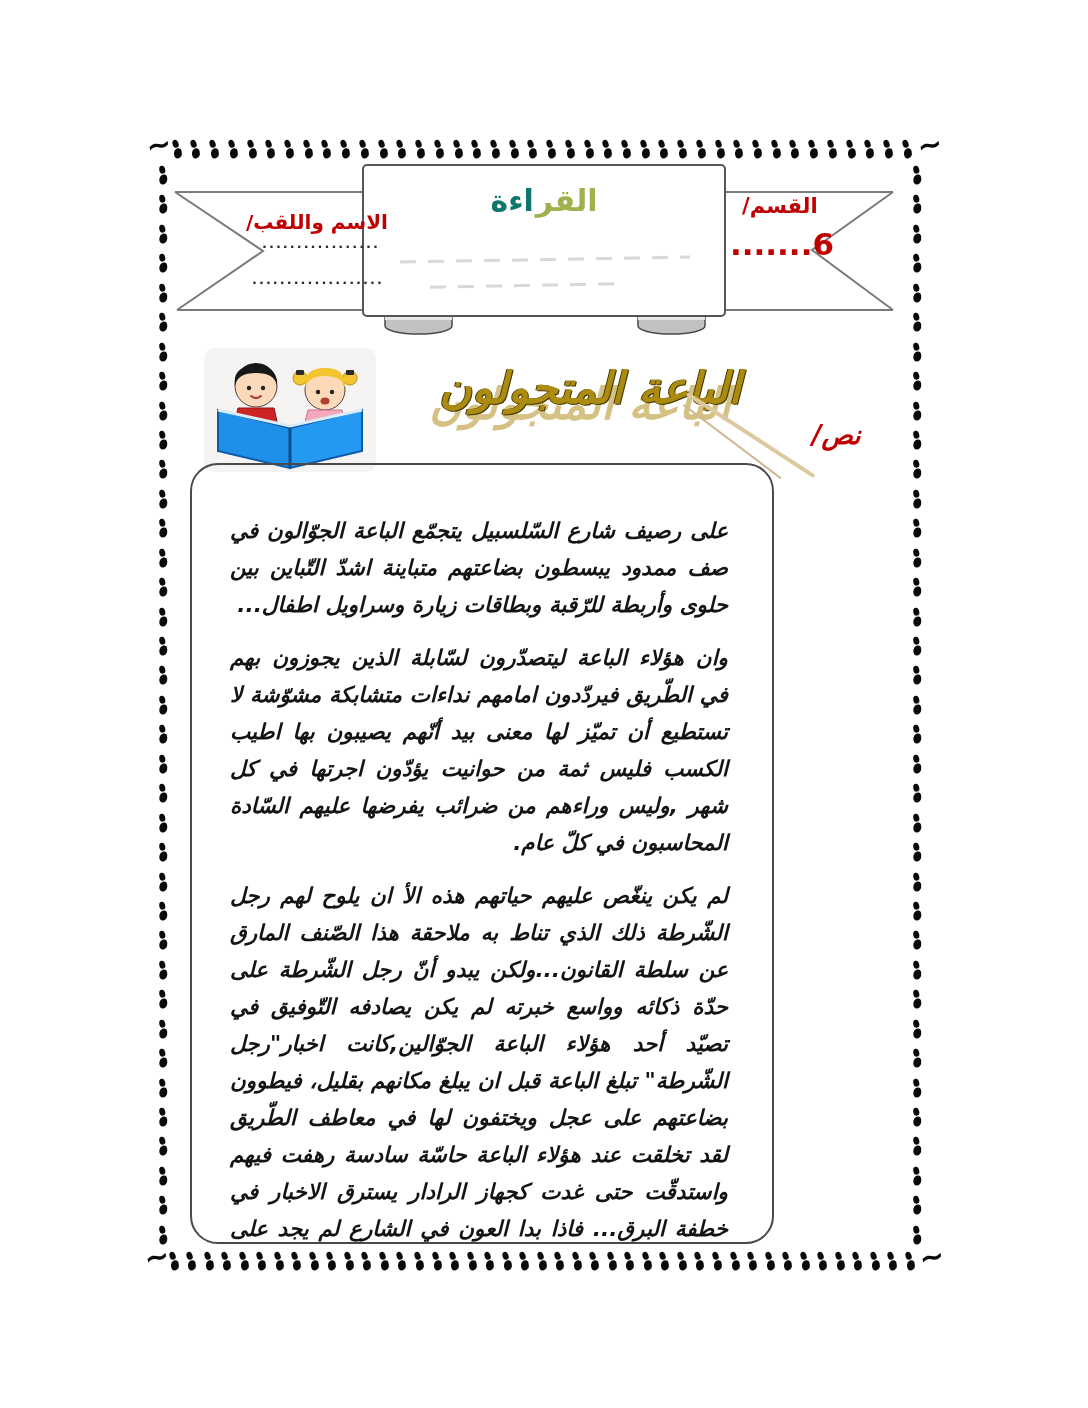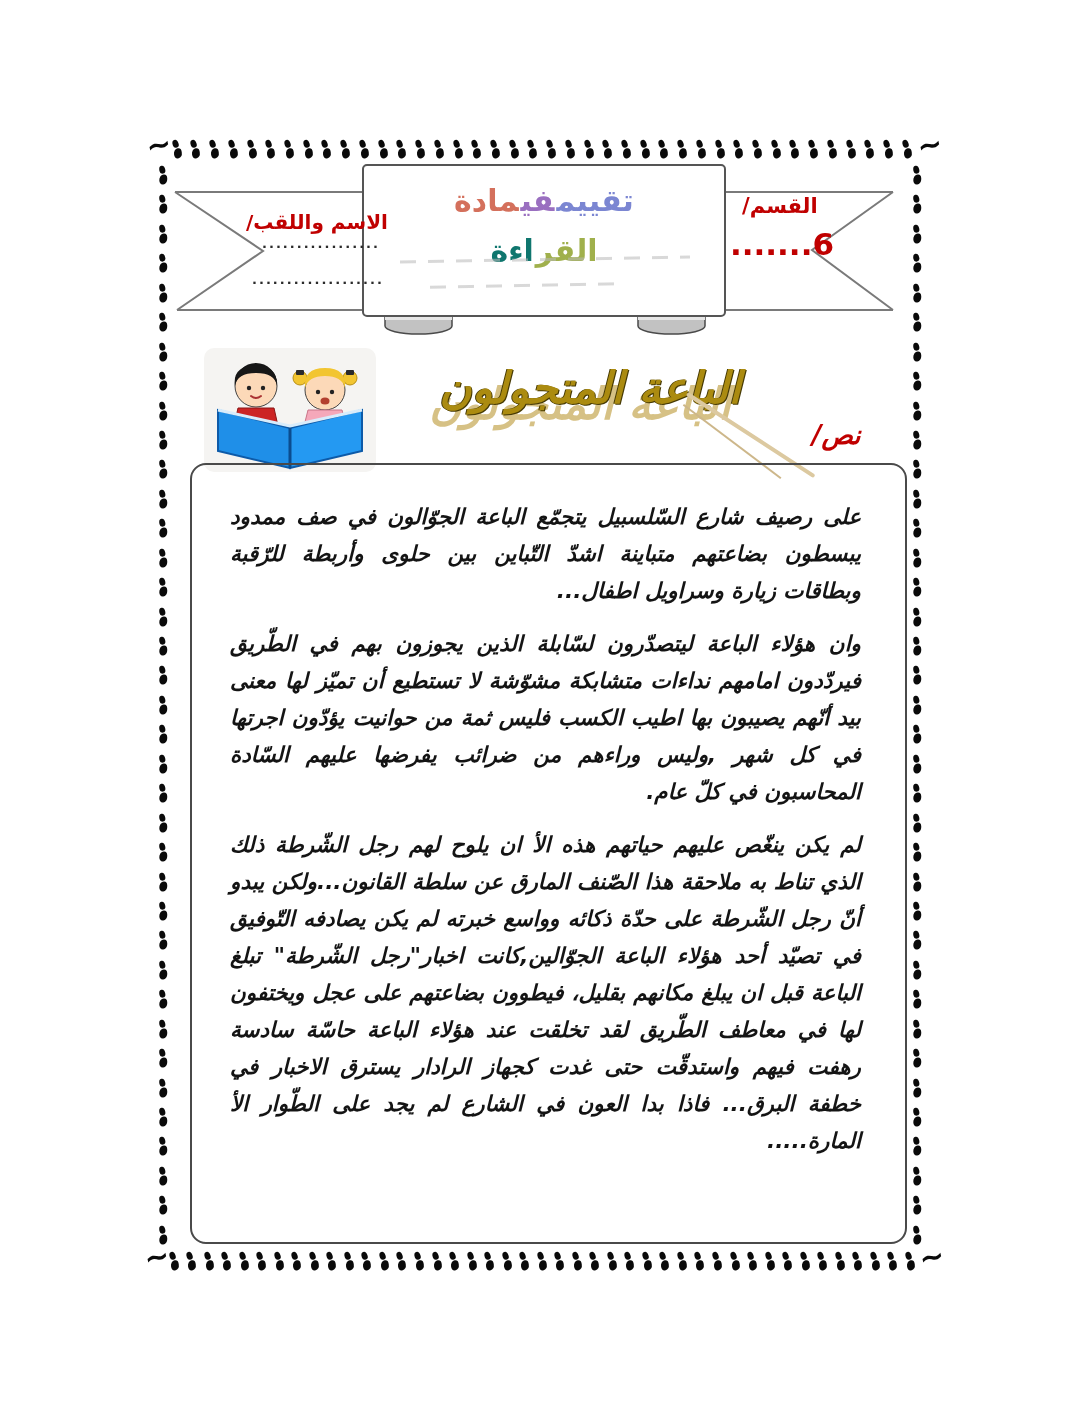--- a/index.html
+++ b/index.html
@@ -49,22 +49,22 @@
               font:700 italic 44px "DejaVu Sans",sans-serif;}
   .title-ghost{position:absolute;left:-10px;top:16px;width:100%;color:#cdb267;opacity:.8;}
   .title-main{position:relative;color:#ab8b10;text-shadow:1px 1px 0 #463a05,-1px 0 0 #463a05;}
   .pen-stroke-1{position:absolute;left:688px;top:392px;width:152px;height:4px;background:#dcc9a0;
                 border-radius:3px;transform:rotate(33deg);transform-origin:left top;}
   .pen-stroke-2{position:absolute;left:684px;top:404px;width:122px;height:2px;background:#cdb78a;
                 transform:rotate(37deg);transform-origin:left top;}
   .section-label{left:812px;top:420px;font-size:26px;font-style:italic;}
 
   
-  .story-box{position:absolute;left:190px;top:463px;width:717px;height:781px;box-sizing:border-box;
-             border:2px solid #4a4a4a;border-radius:16px;padding:33px 44px 18px 38px;overflow:hidden;
+  .story-box{position:absolute;left:190px;top:463px;width:584px;height:781px;box-sizing:border-box;
+             border:2px solid #4a4a4a;border-radius:28px;padding:47px 44px 18px 38px;overflow:hidden;
              direction:rtl;}
   .story-box p{margin:0 0 16px 0;font:700 italic 21.5px/37px "DejaVu Sans",sans-serif;
                color:#141414;text-align:justify;}
   .author{margin-top:24px;direction:rtl;text-align:left;padding-left:16px;
           font:700 25px "DejaVu Sans",sans-serif;color:#7030a0;}
 </style>
 </head>
 <body>
 
 <div class="page">
@@ -257,21 +257,20 @@
     <rect x="213" y="5" width="362" height="151" rx="4" fill="#ffffff" stroke="#555555" stroke-width="2"></rect>
   </svg>
 
   <div class="red-label name-label">الاسم واللقب/</div>
   <div class="dots name-dots-1">.................</div>
   <div class="dots name-dots-2">...................</div>
   <div class="red-label class-label">القسم/</div>
   <div class="red-label class-value">6.......</div>
 
   <div class="banner-title">
-    <div><span style="color: rgb(123, 134, 210);">تقييم</span><span style="color: rgb(154, 111, 192);">في</span><span style="color: rgb(212, 112, 92);">مادة</span></div>
     <div><span style="color: rgb(160, 176, 76);">القر</span><span style="color: #0f766e;">اءة</span></div>
   </div>
   <div class="wm wm1"></div>
   <div class="wm wm2"></div>
 
   <svg class="kids" width="172" height="124" viewBox="0 0 172 124">
     <rect x="0" y="0" width="172" height="124" rx="10" fill="#f5f4f2"></rect>
 
     <circle cx="52" cy="38" r="21" fill="#fcd9b8" stroke="#444" stroke-width="1"></circle>
     <path d="M31,36 a21,21 0 0 1 42,0 q-4,-12 -21,-12 q-17,0 -21,12 z" fill="#171717"></path>

